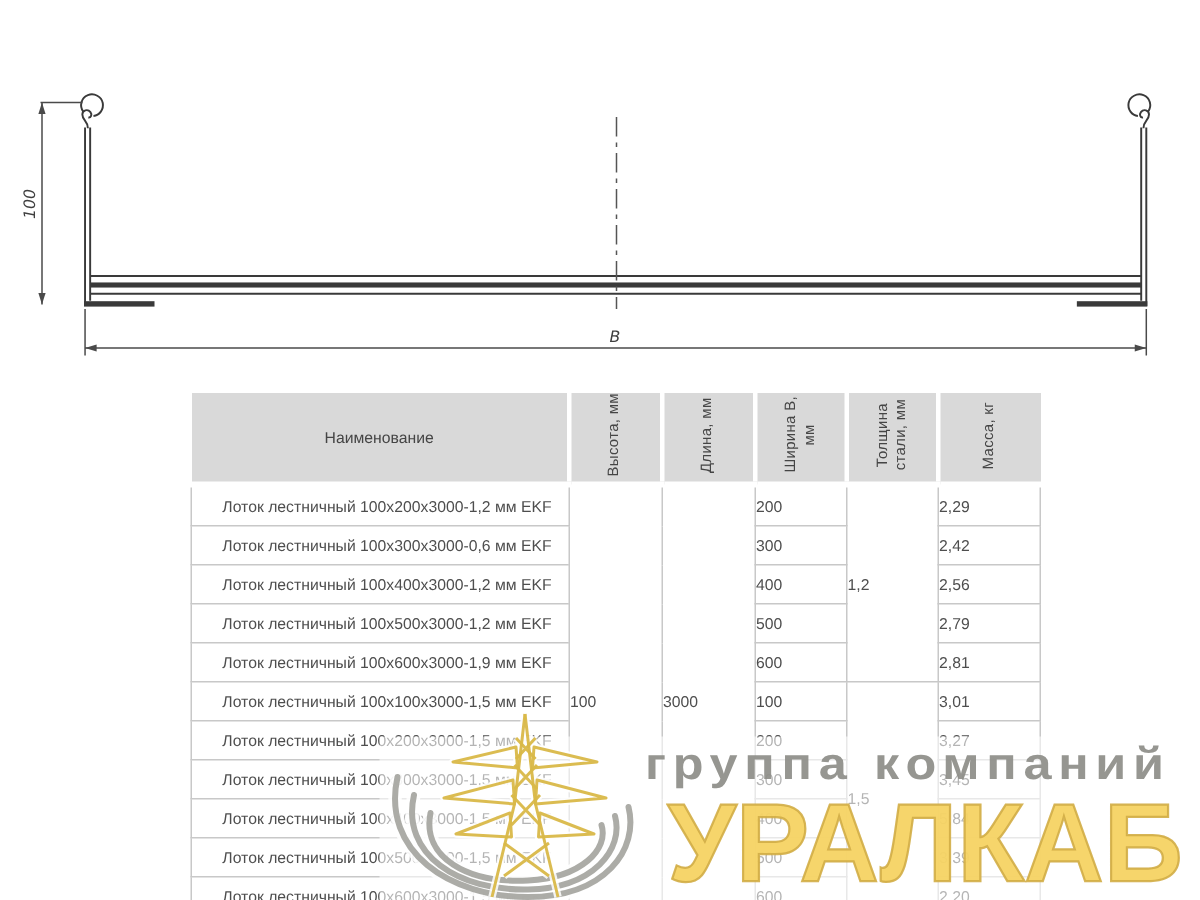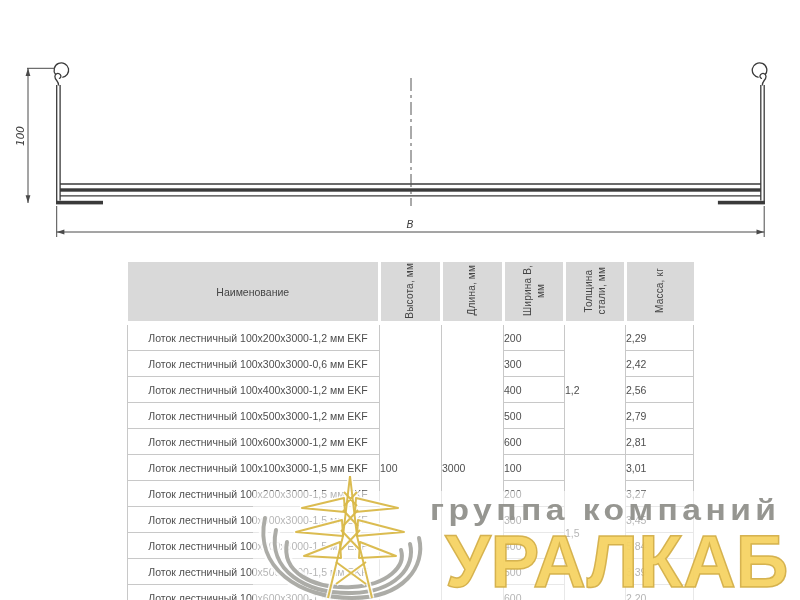--- a/index.html
+++ b/index.html
@@ -146,21 +146,21 @@
         <td class="name">Лоток лестничный 100х400х3000-1,2 мм EKF</td>
         <td>400</td>
         <td>2,56</td>
       </tr>
       <tr>
         <td class="name">Лоток лестничный 100х500х3000-1,2 мм EKF</td>
         <td>500</td>
         <td>2,79</td>
       </tr>
       <tr>
-        <td class="name">Лоток лестничный 100х600х3000-1,2 мм EKF</td>
+        <td class="name">Лоток лестничный 100х600х3000-1,9 мм EKF</td>
         <td>600</td>
         <td>2,81</td>
       </tr>
       <tr>
         <td class="name">Лоток лестничный 100х100х3000-1,5 мм EKF</td>
         <td>100</td>
         <td rowspan="6">1,5</td>
         <td>3,01</td>
       </tr>
       <tr>

